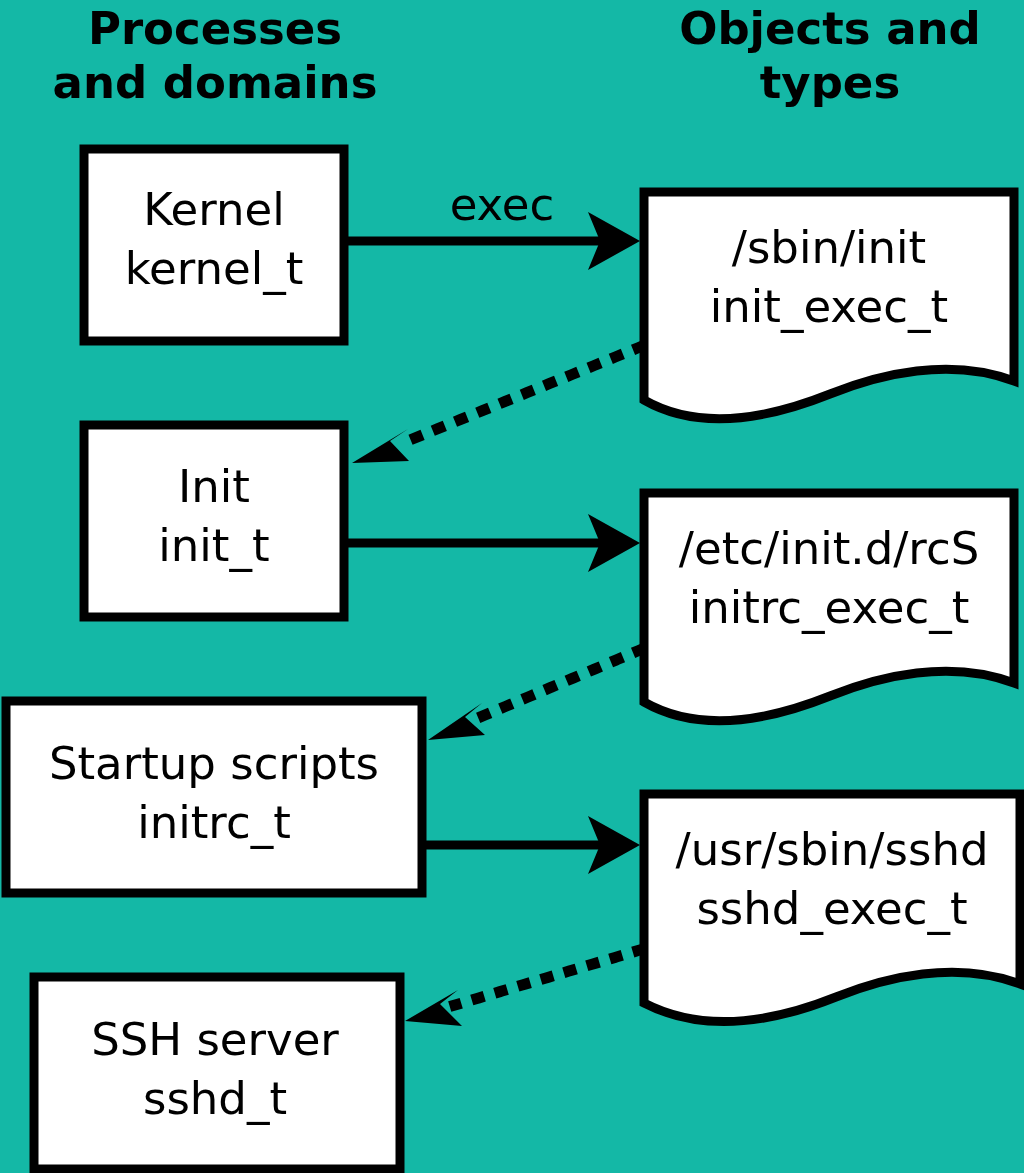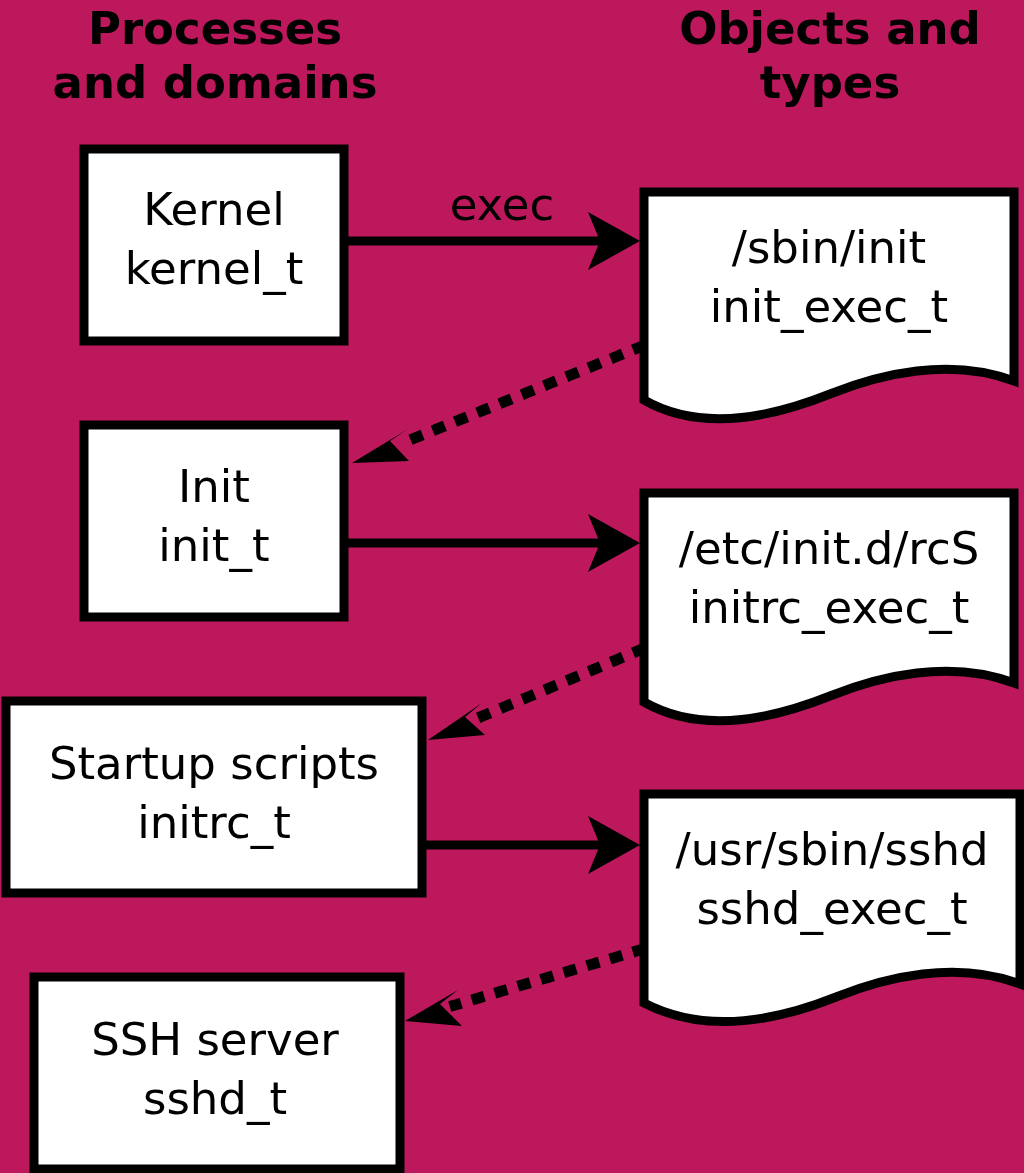--- a/index.html
+++ b/index.html
@@ -10,21 +10,21 @@
   body {
     width: 1024px;
     height: 1173px;
     overflow: hidden;
     font-family: "DejaVu Sans", "Liberation Sans", sans-serif;
   }
   #diagram-root {
     position: relative;
     width: 1024px;
     height: 1173px;
-    background: #be185d;
+    background: #14b8a6;
   }
   svg.diagram {
     display: block;
     width: 1024px;
     height: 1173px;
   }
   .col-header {
     font-family: "DejaVu Sans", "Liberation Sans", sans-serif;
     font-weight: bold;
     font-size: 45px;

